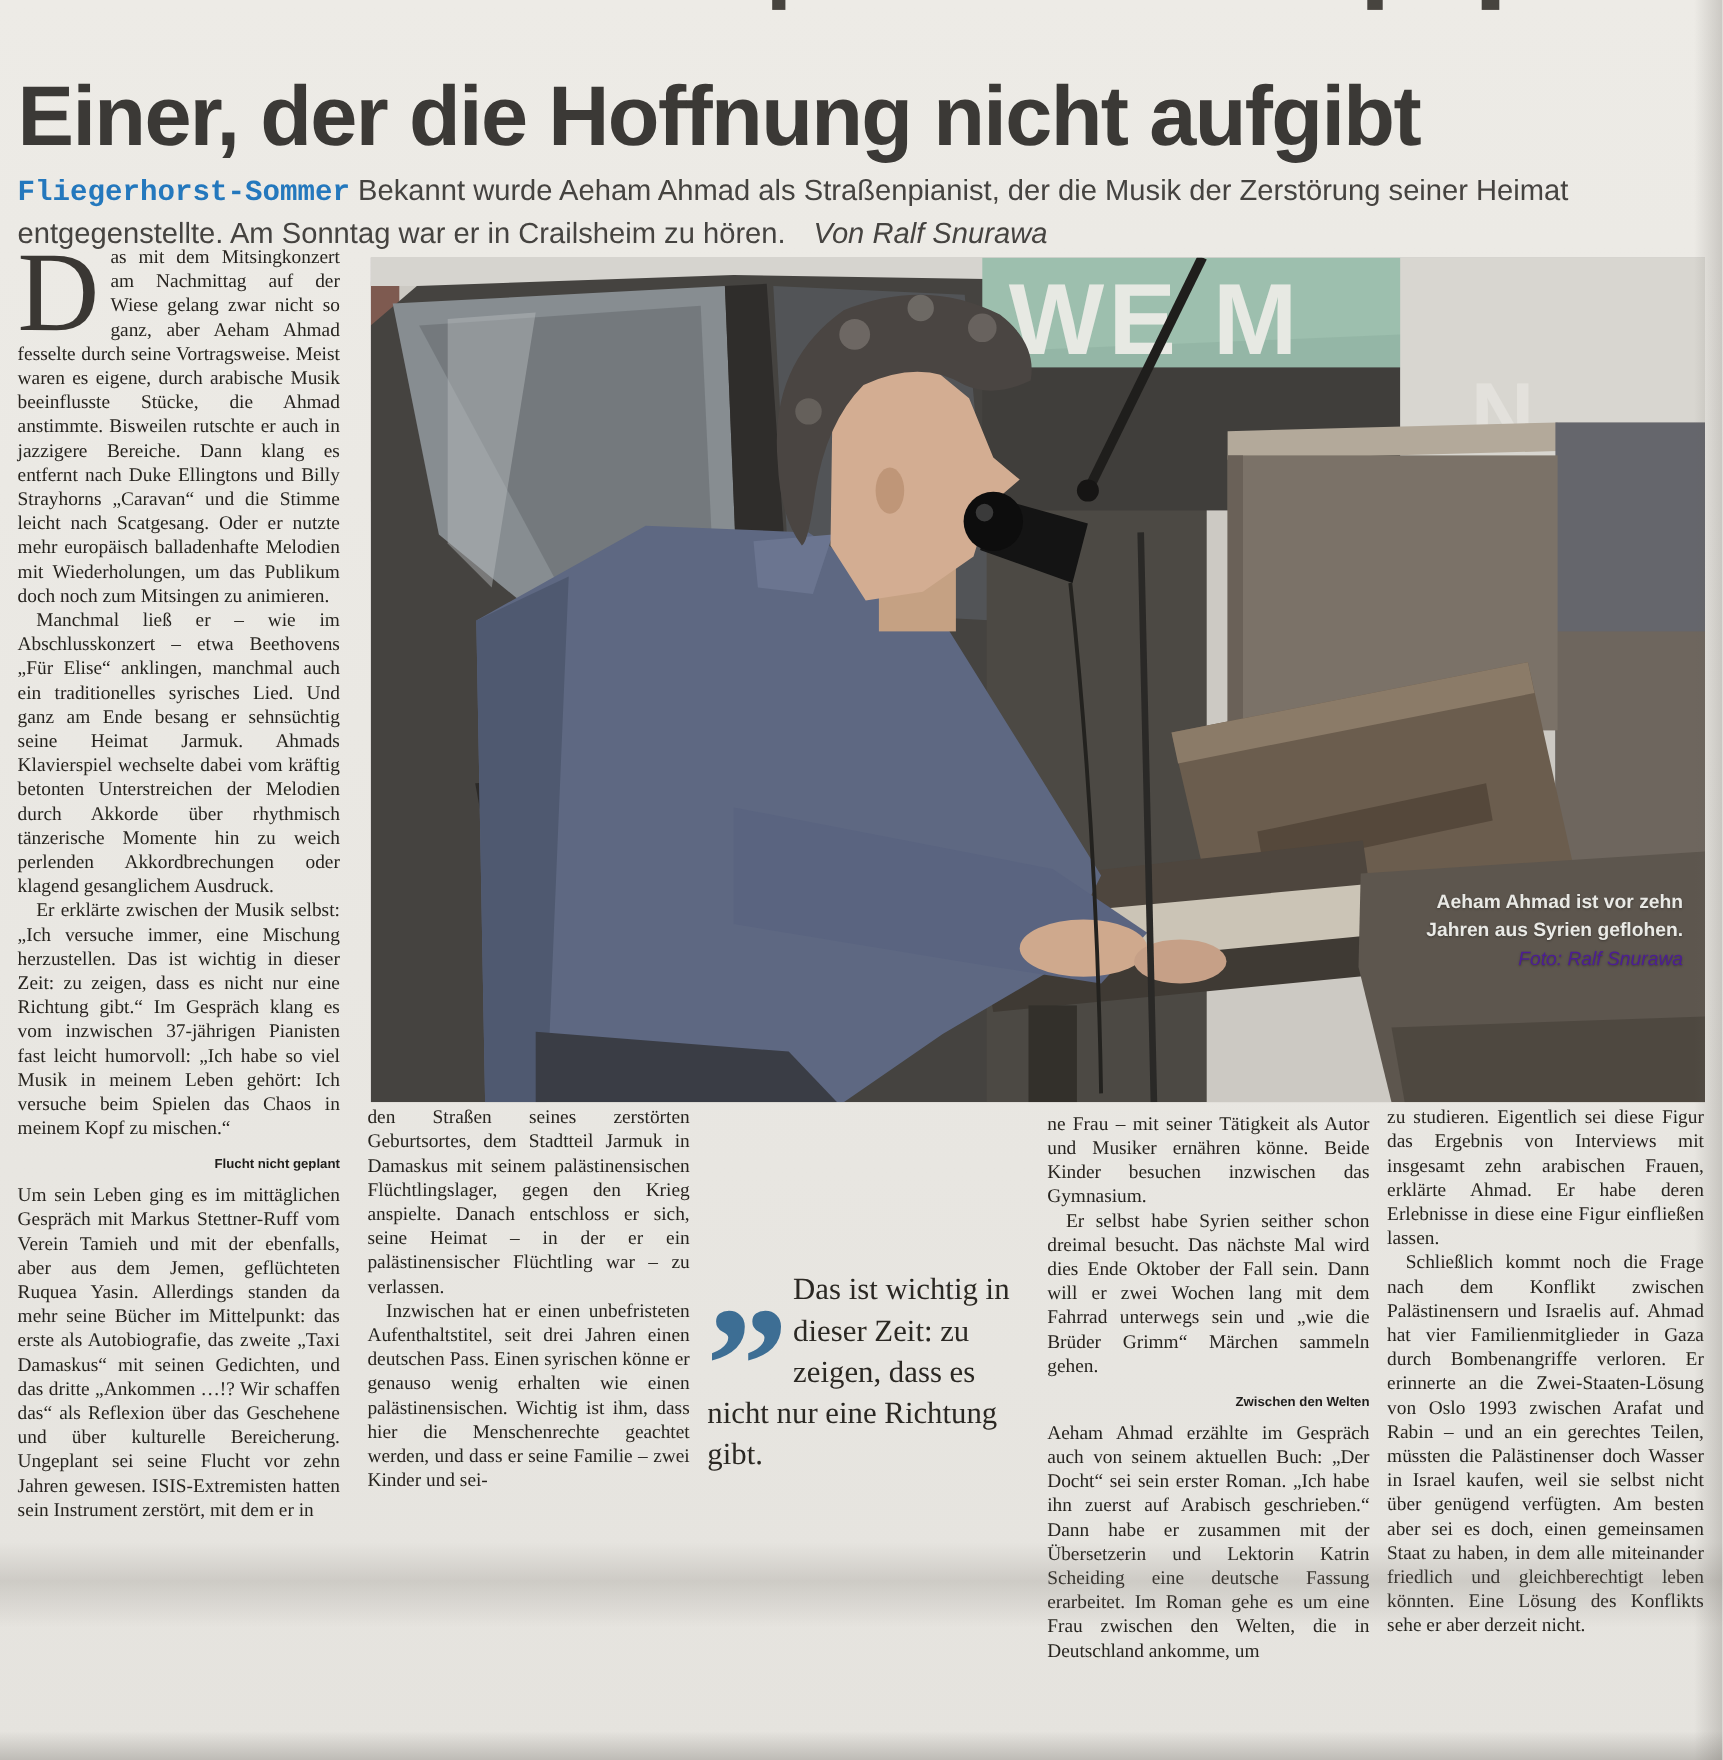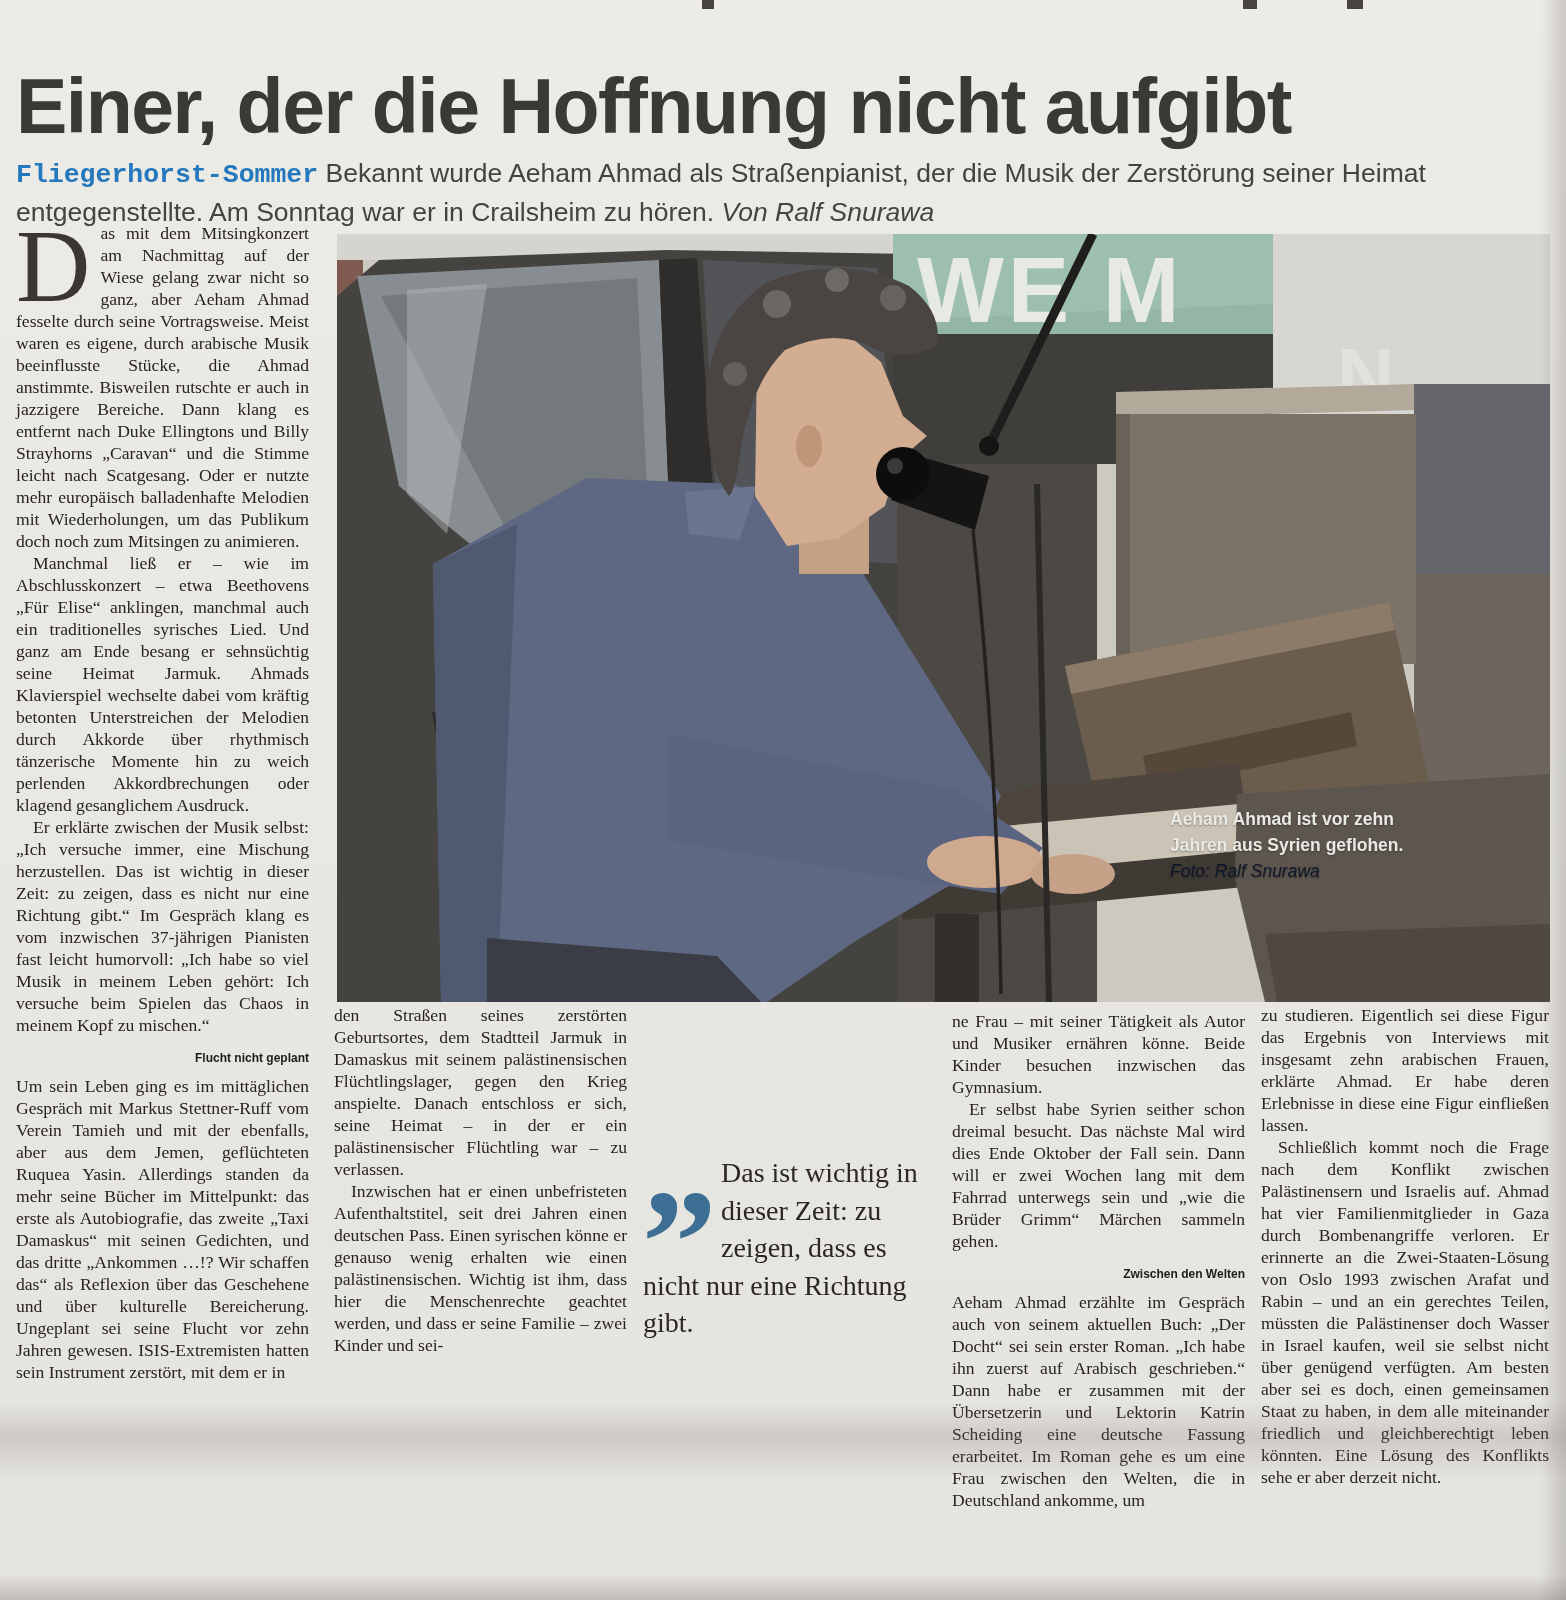--- a/index.html
+++ b/index.html
@@ -40,21 +40,21 @@
     font-family:"Liberation Sans", sans-serif;
     font-weight:700;font-size:77px;letter-spacing:-1.5px;
     color:#3b3936;line-height:1.05;white-space:nowrap;
   }
   .standfirst{
     position:absolute;left:16px;top:128px;width:1528px;
     font-family:"Liberation Sans", sans-serif;
     font-size:26.5px;line-height:37px;color:#454340;
   }
   .kicker{font-weight:700;color:#2478bd;font-family:Liberation Mono, monospace;}
-  .byline{font-style:italic;}
+  .byline{font-style:italic;margin-left:18px;}
 
   
   .col{
     position:absolute;width:293px;
     font-size:17.6px;line-height:22px;
     text-align:justify;
     hyphens:auto;-webkit-hyphens:auto;
   }
   .col p{margin:0;}
   .col p.indent{text-indent:17px;}
@@ -94,26 +94,27 @@
   }
 
   
   .photo{
     position:absolute;left:321px;top:218px;width:1213px;height:768px;
     background:#cac8c3;overflow:hidden;
   }
   .photo svg{position:absolute;inset:0;}
   .caption{
     position:absolute;right:20px;top:572px;width:360px;
+    text-align:right;
     font-family:"Liberation Sans", sans-serif;
     font-weight:700;font-size:17.5px;line-height:26px;
     color:#e9e9e5;
     text-shadow:0 1px 2px rgba(0,0,0,.35);
   }
-  .caption .credit{font-weight:400;font-style:italic;color:#0f172a;}
+  .caption .credit{font-weight:400;font-style:italic;color:#4c1d95;}
 </style>
 </head>
 <body>
 
 <div class="page">
 
   <div class="top-fragment" style="left:702px;width:12px;"></div>
   <div class="top-fragment" style="left:1243px;width:14px;"></div>
   <div class="top-fragment" style="left:1347px;width:16px;"></div>
 

